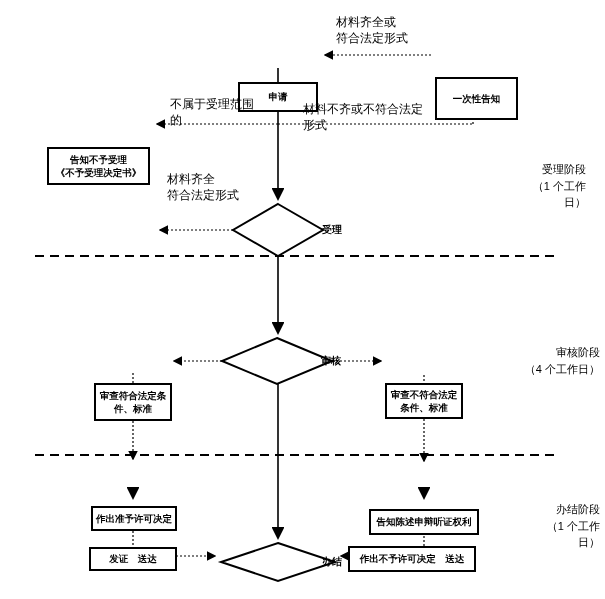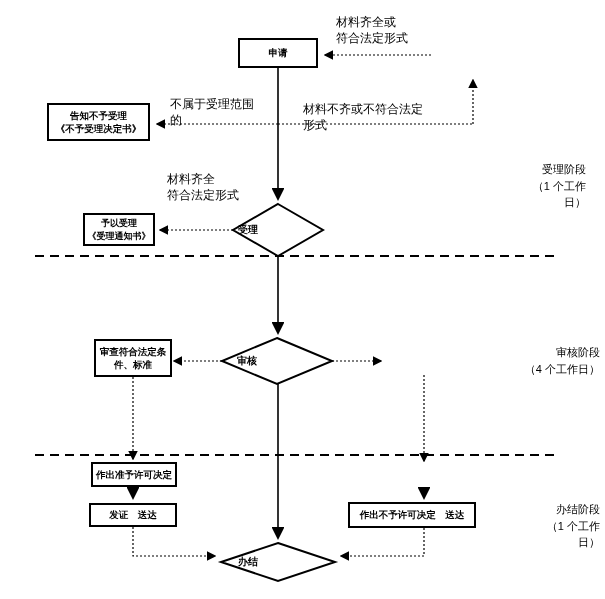--- a/index.html
+++ b/index.html
@@ -3,25 +3,25 @@
 <meta charset="utf-8">
 <style>
   * { margin:0; padding:0; box-sizing:border-box; }
   html,body { background:#ffffff; }
   body { font-family:"Liberation Sans","DejaVu Sans",sans-serif; color:#000; }
   .stage { position:relative; width:605px; height:599px; background:#fff; overflow:hidden; }
   .stage svg { position:absolute; left:0; top:0; }
   .box {
     position:absolute; border:2px solid #000; background:#fff;
     display:flex; flex-direction:column; align-items:center; justify-content:center;
-    text-align:center; font-size:9.5px; line-height:1.4;
+    text-align:center; font-size:9.5px; line-height:1.4;margin-top:44px;
   }
   .bl { display:block; white-space:nowrap; }
   .lbl { position:absolute; font-size:12px; line-height:1.35; }
-  .dlab { position:absolute; text-align:left; font-size:10px; font-weight:bold; }
+  .dlab { position:absolute; text-align:right; font-size:10px; font-weight:bold;margin-left:24px; }
   .box .bl { font-weight:bold; }
   .stage-label { position:absolute; text-align:right; font-size:11px; line-height:1.5; }
 </style>
 </head>
 <body>
 
 <div class="stage">
 
   <svg width="605" height="599" viewBox="0 0 605 599">
     <defs>
@@ -53,45 +53,51 @@
 
     <polygon points="278,204 323,230 278,256 233,230" fill="#fff" stroke="#000" stroke-width="2"></polygon>
     <polygon points="277,338 332,361 277,384 222,361" fill="#fff" stroke="#000" stroke-width="2"></polygon>
     <polygon points="278,543 335,562 278,581 221,562" fill="#fff" stroke="#000" stroke-width="2"></polygon>
   </svg>
 
   <div class="box" style="left:238px;top:38px;width:80px;height:30px">
     <span class="bl">申请</span>
   </div>
 
+  <div class="box" style="left:435px;top:33px;width:83px;height:43px">
+    <span class="bl">一次性告知</span>
+  </div>
 
   <div class="box" style="left:47px;top:103px;width:103px;height:38px">
     <span class="bl">告知不予受理</span>
     <span class="bl">《不予受理决定书》</span>
   </div>
 
-  <div class="box" style="left:83px;top:213px;width:72px;height:33px;font-size:9px">
-    <span class="bl">予以受理</span>
-    <span class="bl">《受理通知书》</span>
-  </div>
 
   <div class="box" style="left:94px;top:339px;width:78px;height:38px">
     <span class="bl">审查符合法定条</span>
     <span class="bl">件、标准</span>
   </div>
 
+  <div class="box" style="left:385px;top:339px;width:78px;height:36px">
+    <span class="bl">审查不符合法定</span>
+    <span class="bl">条件、标准</span>
+  </div>
 
   <div class="box" style="left:91px;top:462px;width:86px;height:25px">
     <span class="bl">作出准予许可决定</span>
   </div>
 
   <div class="box" style="left:89px;top:503px;width:88px;height:24px">
     <span class="bl">发证　送达</span>
   </div>
 
+  <div class="box" style="left:369px;top:465px;width:110px;height:26px">
+    <span class="bl">告知陈述申辩听证权利</span>
+  </div>
 
   <div class="box" style="left:348px;top:502px;width:128px;height:26px">
     <span class="bl">作出不予许可决定　送达</span>
   </div>
 
   <div class="dlab" style="left:238px;top:223px;width:80px">受理</div>
   <div class="dlab" style="left:237px;top:354px;width:80px">审核</div>
   <div class="dlab" style="left:238px;top:555px;width:80px">办结</div>
 
   <div class="lbl" style="left:336px;top:14px;width:104px">

